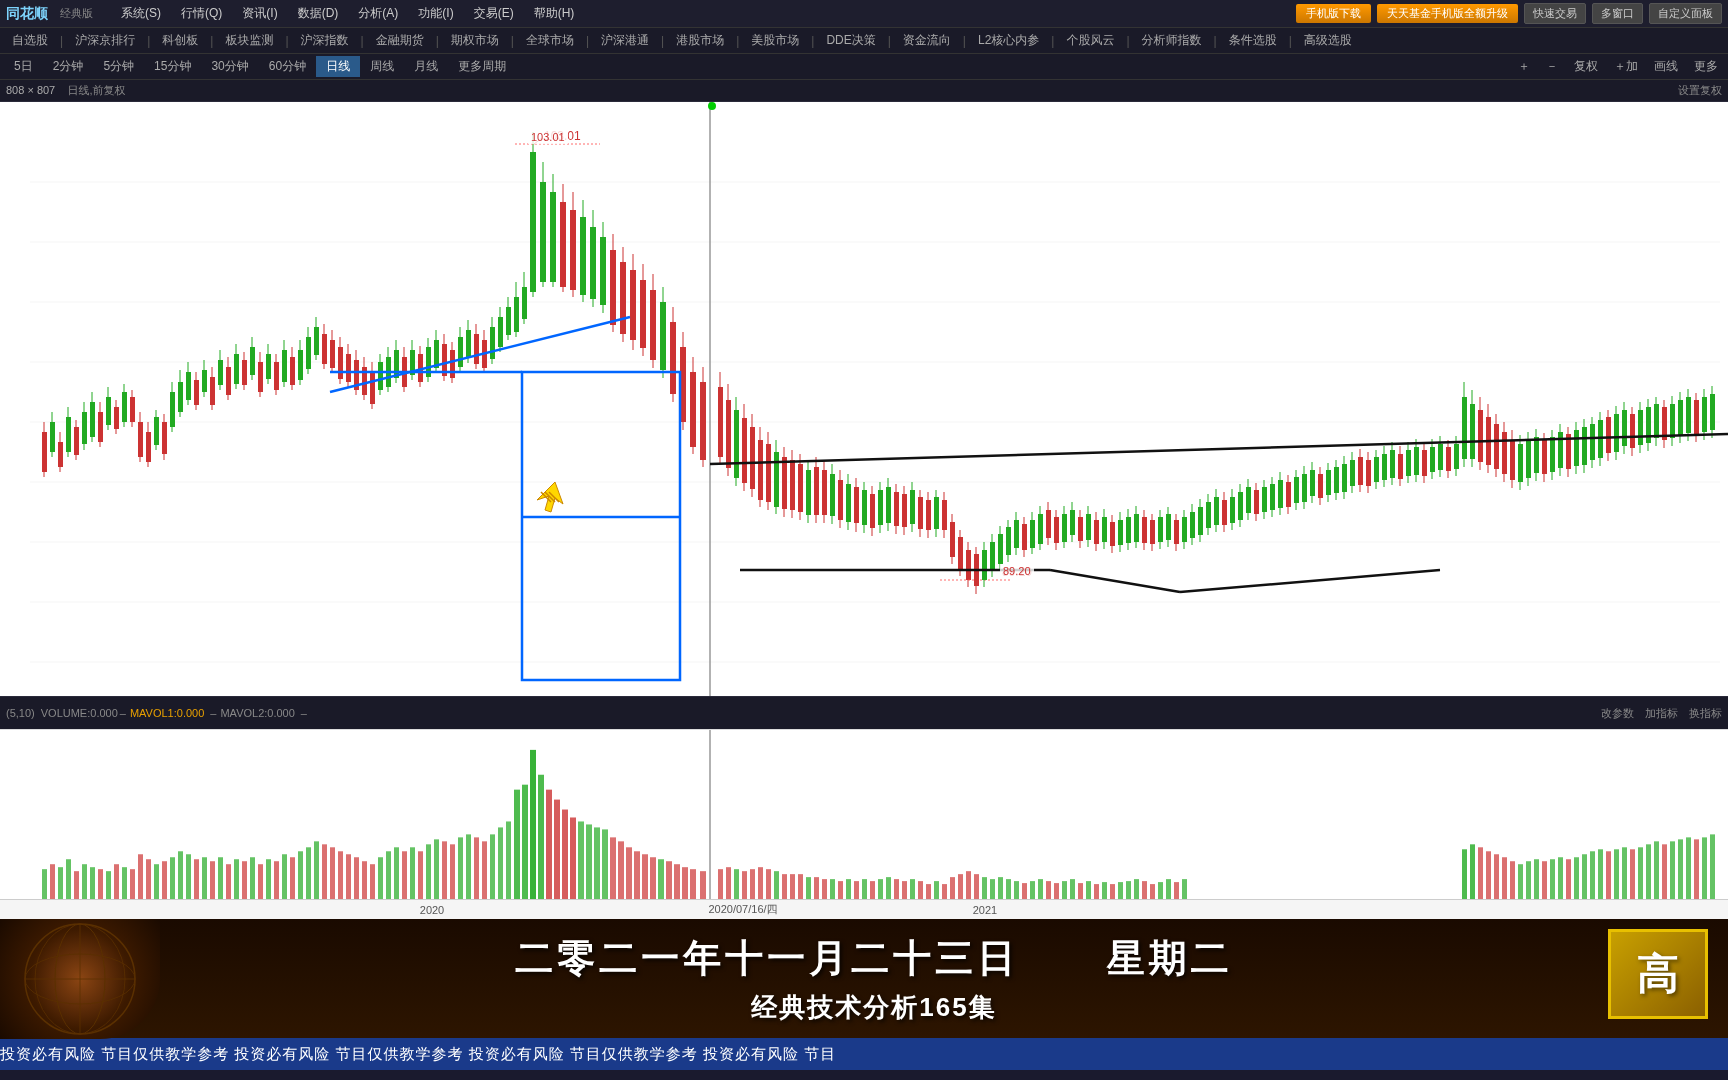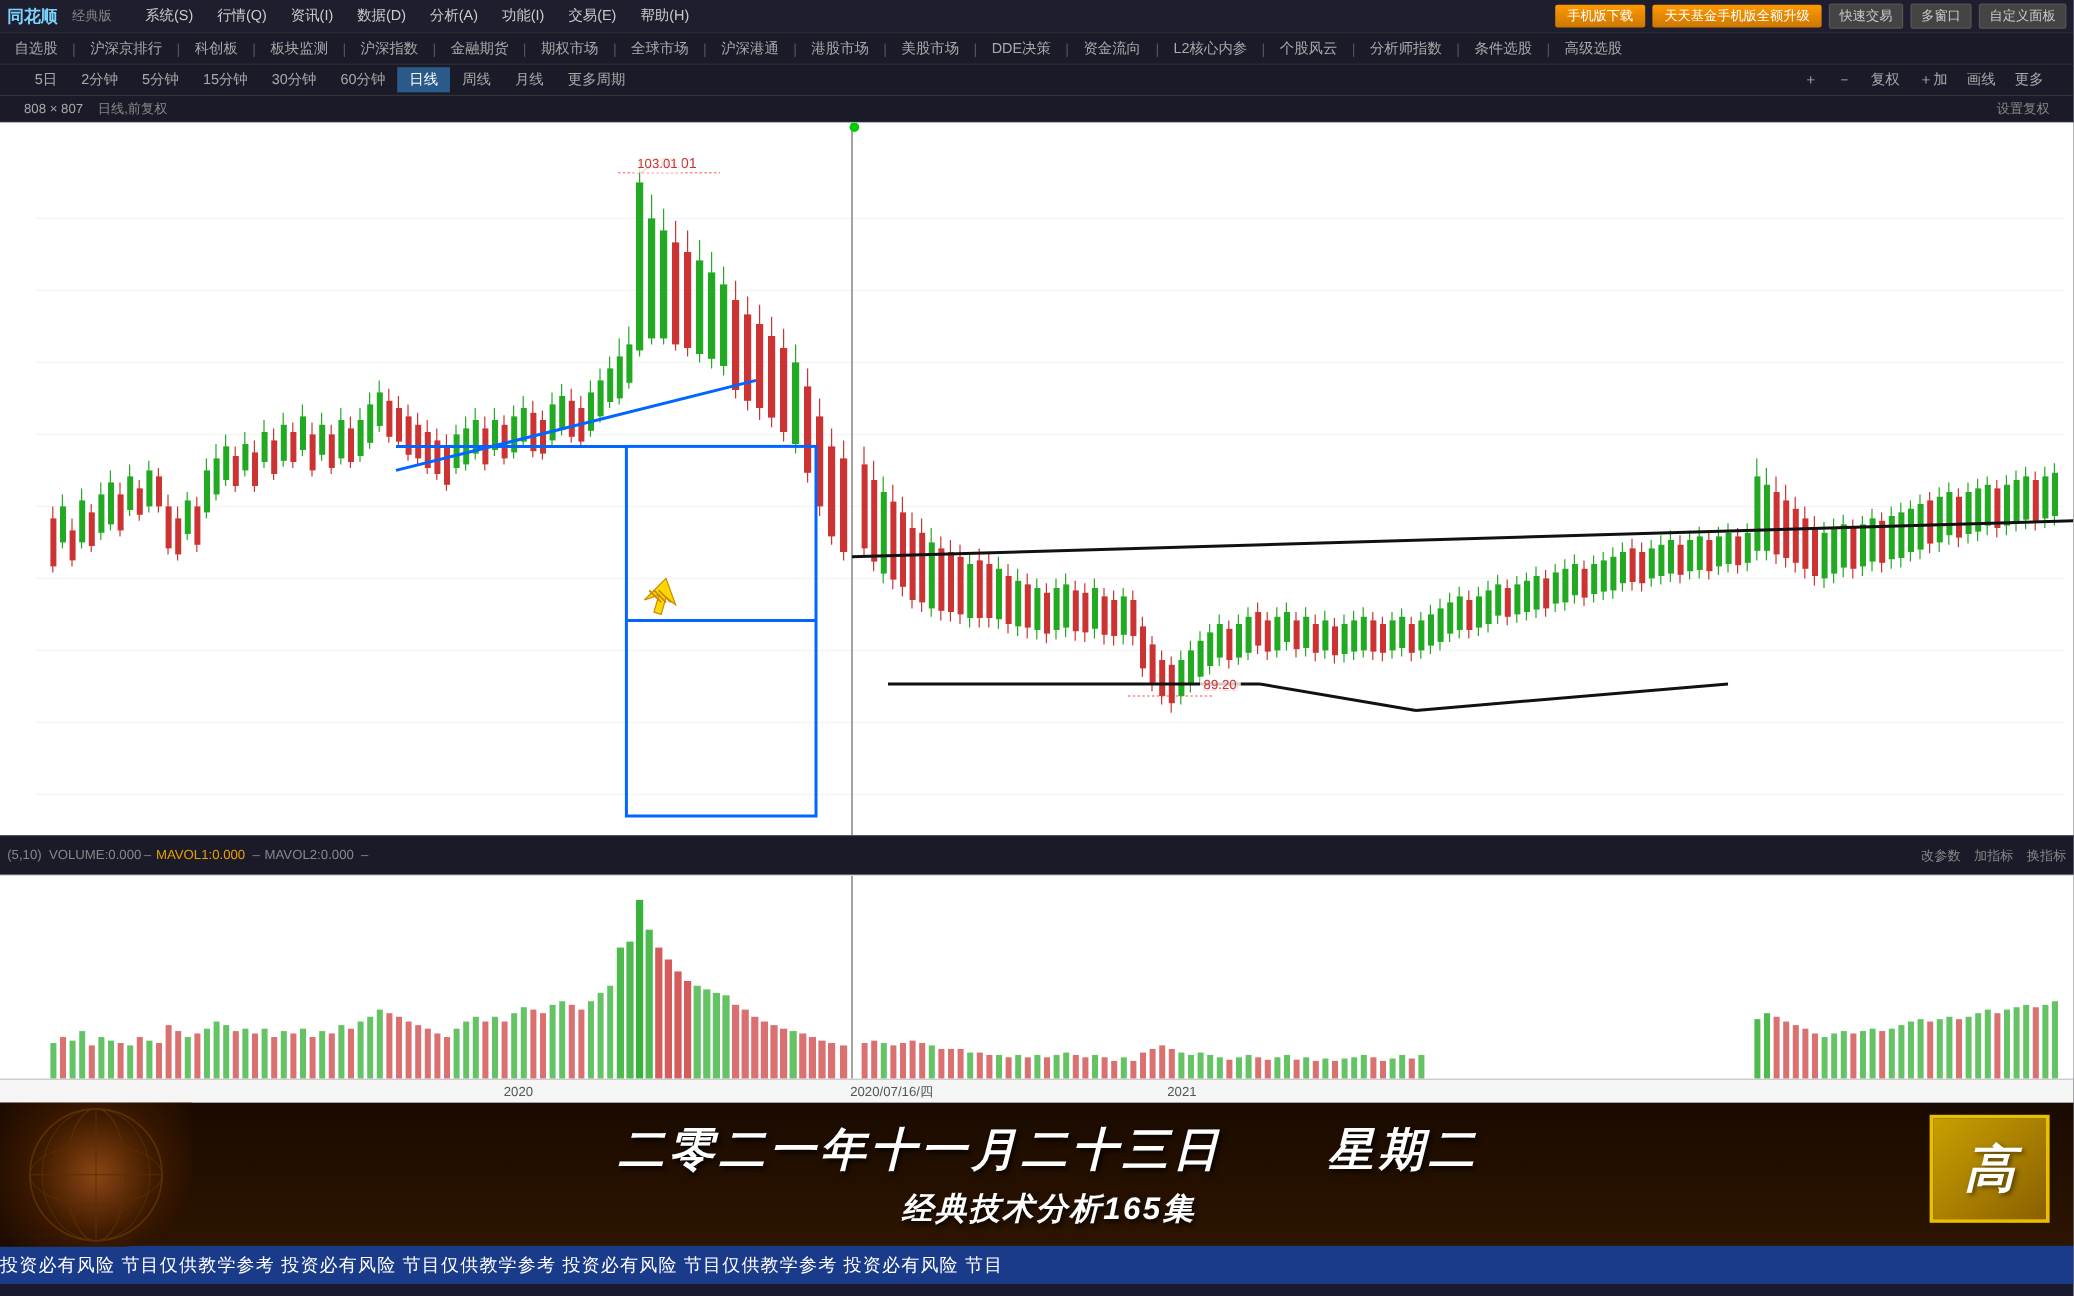--- a/index.html
+++ b/index.html
@@ -88,21 +88,21 @@
     .tb2-sep { color: #555; margin: 0 2px; }
 
     
     #toolbar3 {
       width: 100%;
       height: 26px;
       background: #1a1a28;
       display: flex;
       align-items: center;
       border-bottom: 1px solid #333;
-      padding: 0 19px;
+      padding: 0 4px;
       gap: 0px;
       font-size: 12px;
       color: #aaa;
     }
     .tb3-item {
       padding: 2px 10px;
       cursor: pointer;
       white-space: nowrap;
     }
     .tb3-item.active {
@@ -123,21 +123,21 @@
     }
 
     
     #chart-info {
       width: 100%;
       height: 22px;
       background: #1a1a28;
       border-bottom: 1px solid #2a2a3a;
       display: flex;
       align-items: center;
-      padding: 0 20px;
+      padding: 0 6px;
       font-size: 11px;
       color: #aaa;
     }
     .chart-info-left { flex: 1; }
     .chart-info-right { color: #888; font-size: 11px; cursor: pointer; }
 
     
     #main-chart-area {
       width: 100%;
       height: 594px;
@@ -192,21 +192,20 @@
     }
 
     
     #bottom-overlay {
       width: 100%;
       height: 119px;
       background: linear-gradient(to bottom, #1a0a00, #2d1500);
       position: relative;
       display: flex;
       flex-direction: column;
-      font-style: italic;
     }
 
     #globe-left {
       position: absolute;
       left: 0;
       top: 0;
       width: 160px;
       height: 120px;
       background: radial-gradient(circle at 50% 50%, #8B4513, #3d1a00, #1a0a00);
       border-radius: 0 0 60px 0;

